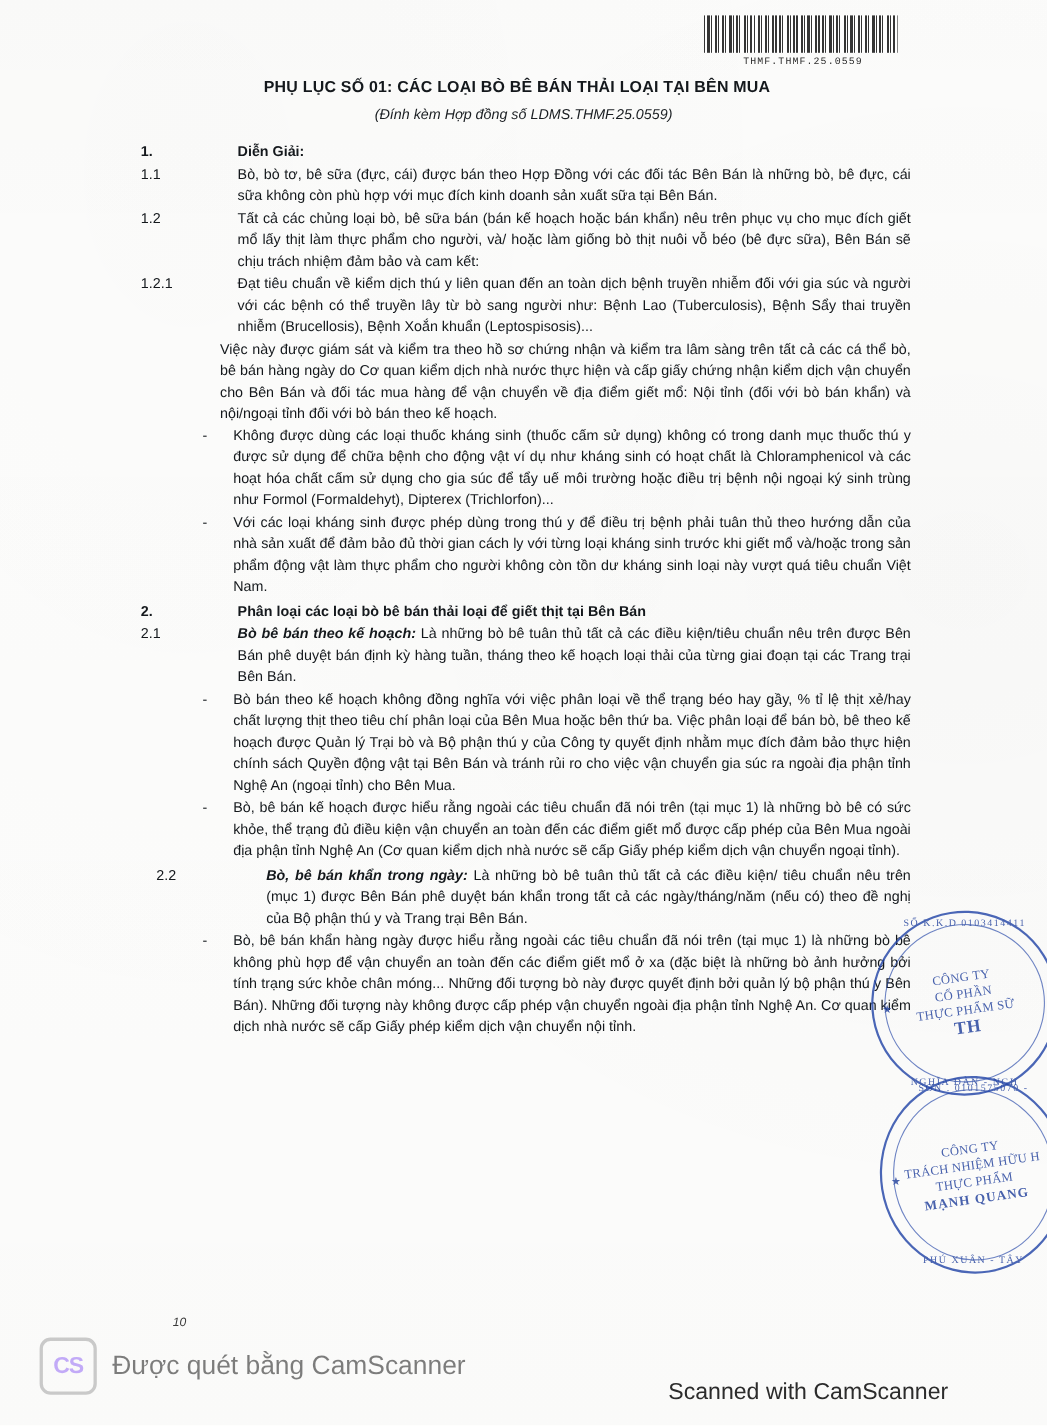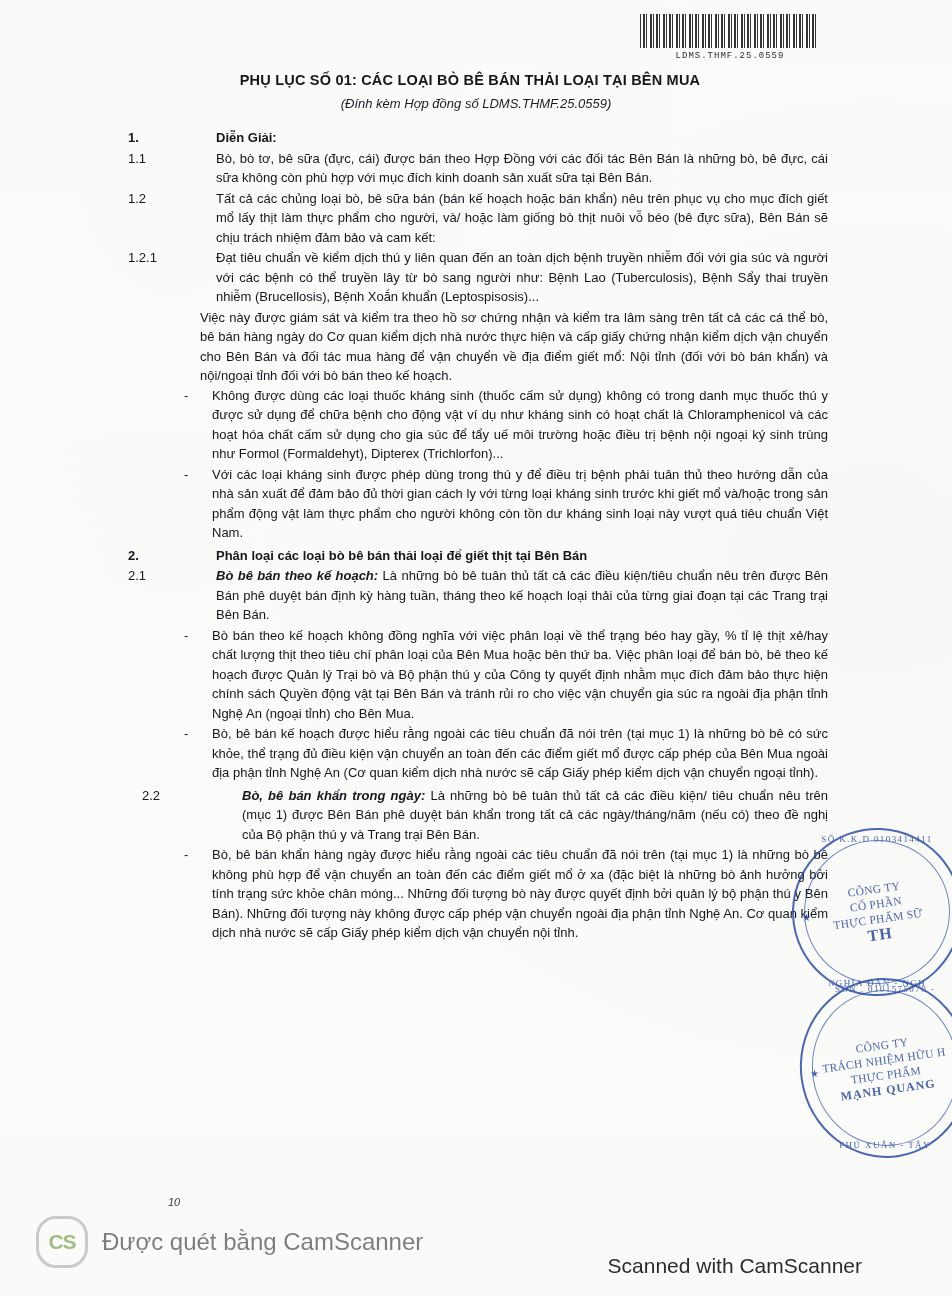--- a/index.html
+++ b/index.html
@@ -131,21 +131,21 @@
     text-align: justify;
   }
 
   .cont {
     margin-left: 72px;
     text-align: justify;
   }
 
   .page-number {
     position: absolute;
-    left: 168px;
+    left: 157px;
     top: 1196px;
     font-size: 11px;
     color: #3a3a3a;
     font-style: italic;
   }
 
   
   .stamp {
     position: absolute;
     color: #1b3fa0;
@@ -220,23 +220,23 @@
     left: 36px;
     top: 1216px;
     display: flex;
     align-items: center;
     gap: 14px;
     opacity: 0.5;
   }
   .cs-logo {
     width: 46px;
     height: 46px;
-    border-radius: 20px;
+    border-radius: 10px;
     border: 3px solid #9a9a9a;
-    color: #4d7c0f;
+    color: #8b5cf6;
     display: flex;
     align-items: center;
     justify-content: center;
     font-size: 21px;
     font-weight: 700;
     letter-spacing: -1px;
   }
   .cs-text {
     font-size: 24px;
     color: #000000;
@@ -251,21 +251,21 @@
 </style>
 </head>
 <body>
 
 <div class="page">
 
   <div class="scan-tint"></div>
 
   <div class="barcode-wrap">
     <div class="barcode"></div>
-    <div class="barcode-text">LDMS.THMF.25.0559</div>
+    <div class="barcode-text">THMF.THMF.25.0559</div>
   </div>
 
   <div class="doc-title">PHỤ LỤC SỐ 01: CÁC LOẠI BÒ BÊ BÁN THẢI LOẠI TẠI BÊN MUA</div>
   <div class="doc-subtitle">(Đính kèm Hợp đồng số LDMS.THMF.25.0559)</div>
 
   <div class="body-block">
 
     <div class="row">
       <div class="num bold">1.</div>
       <div class="txt bold">Diễn Giải:</div>

